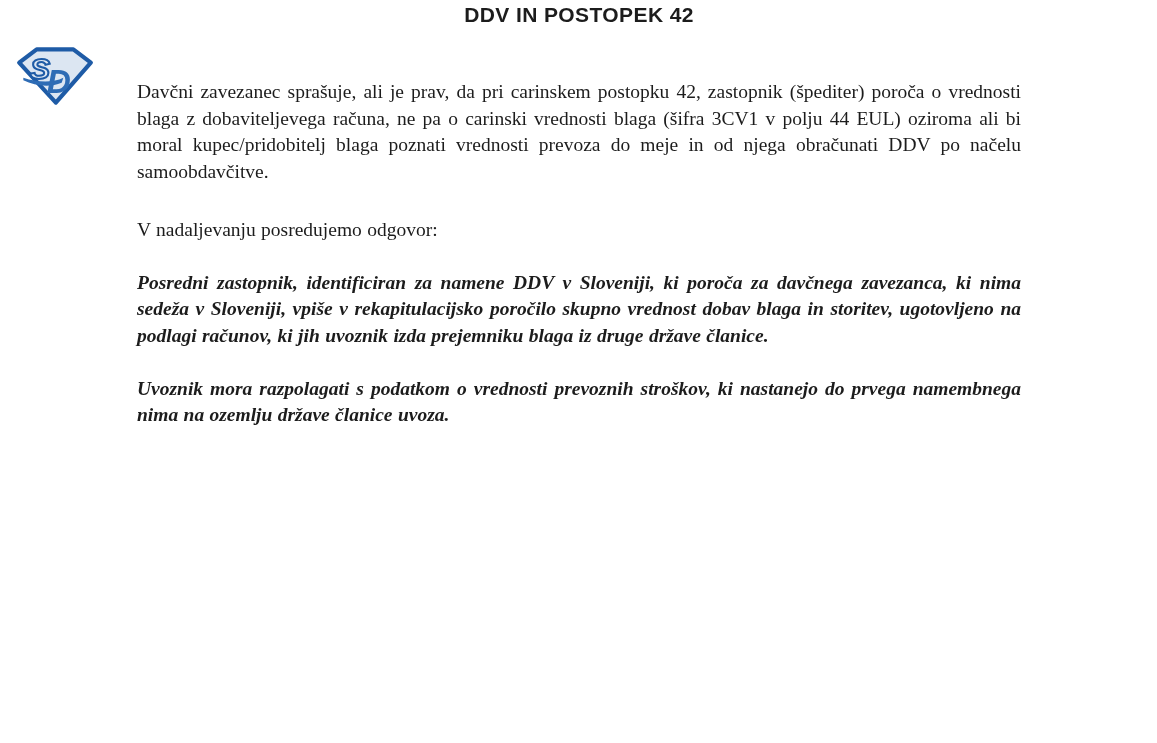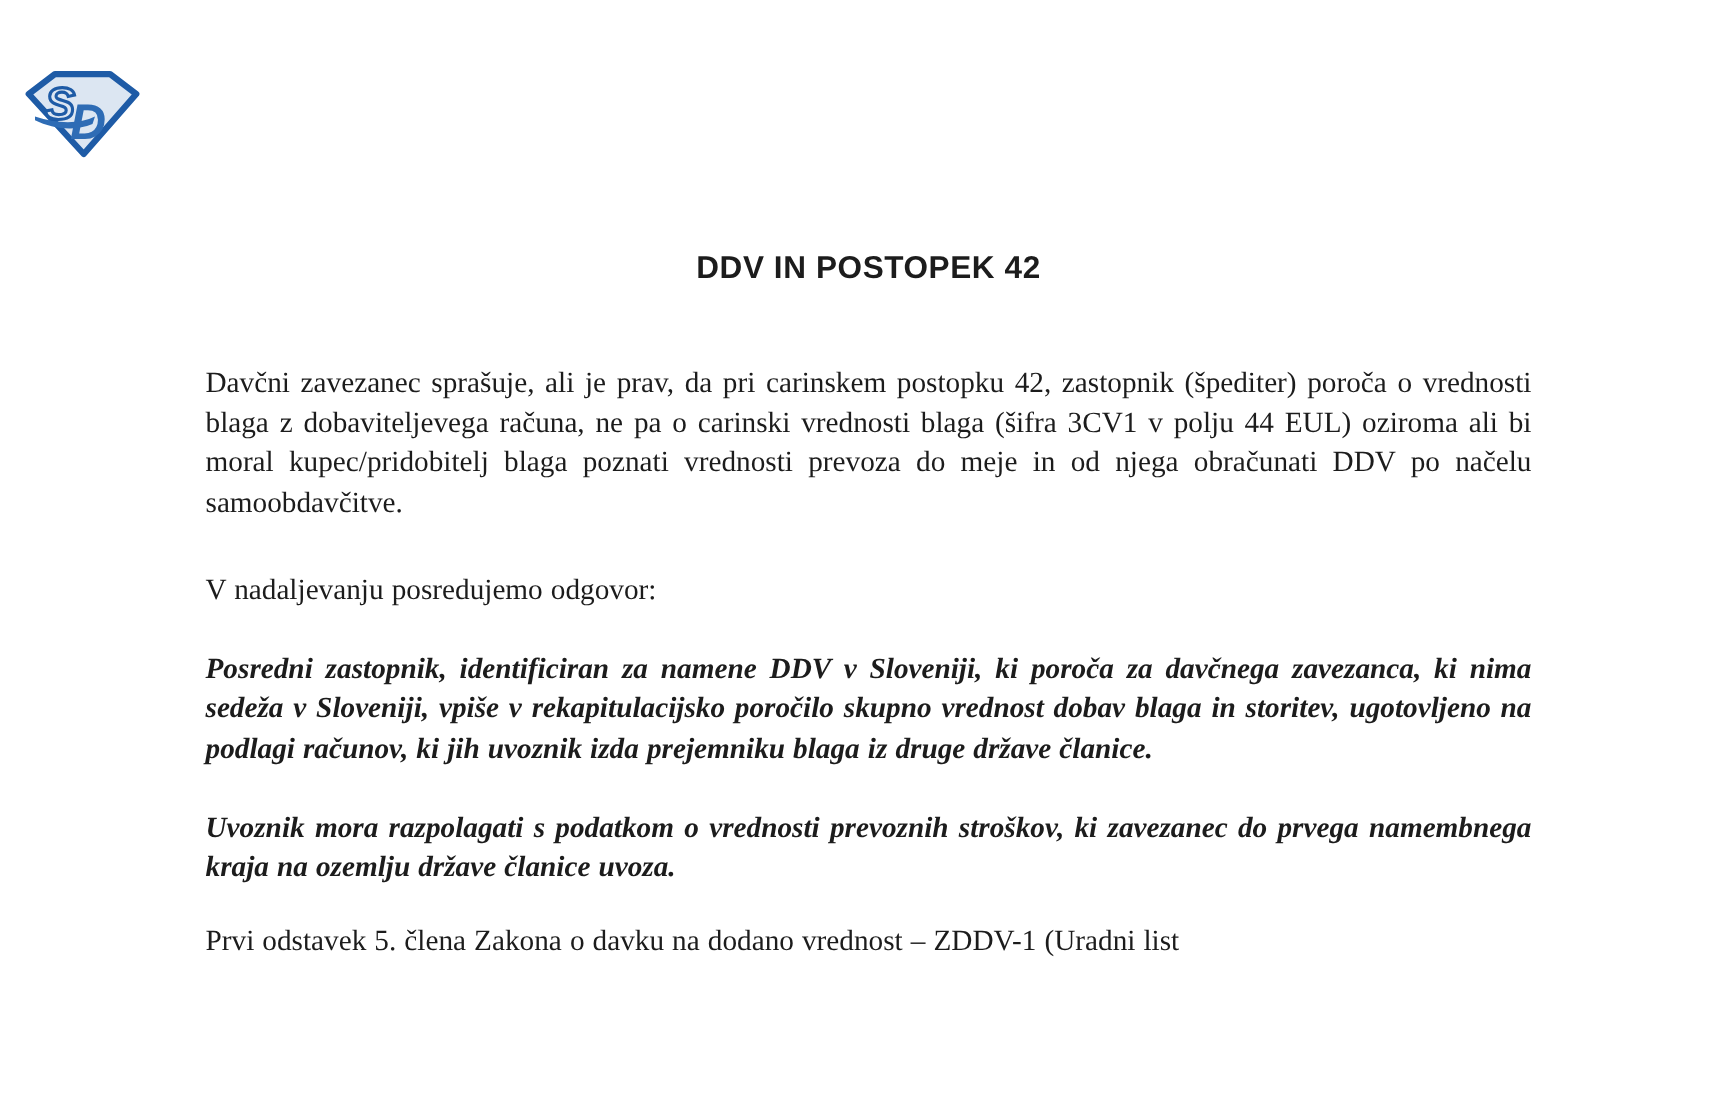--- a/index.html
+++ b/index.html
@@ -16,21 +16,20 @@
   .logo {
     position: absolute;
     top: 46px; left: 13px;
     width: 84px; height: 60px;
   }
   .logo svg { width: 100%; height: 100%; display: block; }
   .doc {
     padding: 0 136px 0 137px;
   }
   .title {
-    margin-top: 164px;
     text-align: center;
     font-size: 21px;
     line-height: 29px;
     font-weight: 700;
     letter-spacing: 0.4px;
   }
   .subtitle {
     margin-top: 30px;
     font-size: 19.5px;
     line-height: 27px;
@@ -71,16 +70,15 @@
 <div class="doc">
   <h1 class="title">DDV IN POSTOPEK 42</h1>
 
 
   <p class="body p-question">Davčni zavezanec sprašuje, ali je prav, da pri carinskem postopku 42, zastopnik (špediter) poroča o vrednosti blaga z dobaviteljevega računa, ne pa o carinski vrednosti blaga (šifra 3CV1 v polju 44 EUL) oziroma ali bi moral kupec/pridobitelj blaga poznati vrednosti prevoza do meje in od njega obračunati DDV po načelu samoobdavčitve.</p>
 
   <p class="body p-intro">V nadaljevanju posredujemo odgovor:</p>
 
   <p class="body p-answer1 bold-italic">Posredni zastopnik, identificiran za namene DDV v Sloveniji, ki poroča za davčnega zavezanca, ki nima sedeža v Sloveniji, vpiše v rekapitulacijsko poročilo skupno vrednost dobav blaga in storitev, ugotovljeno na podlagi računov, ki jih uvoznik izda prejemniku blaga iz druge države članice.</p>
 
-  <p class="body p-answer2 bold-italic">Uvoznik mora razpolagati s podatkom o vrednosti prevoznih stroškov, ki zavezanec do prvega namembnega kraja na ozemlju države članice uvoza.</p>
+  <p class="body p-answer2 bold-italic">Uvoznik mora razpolagati s podatkom o vrednosti prevoznih stroškov, ki nastanejo do prvega namembnega nima na ozemlju države članice uvoza.</p>
 
-  <p class="body p-legal">Prvi odstavek 5. člena Zakona o davku na dodano vrednost – ZDDV-1 (Uradni list</p>
 </div>
 
 </body></html>

